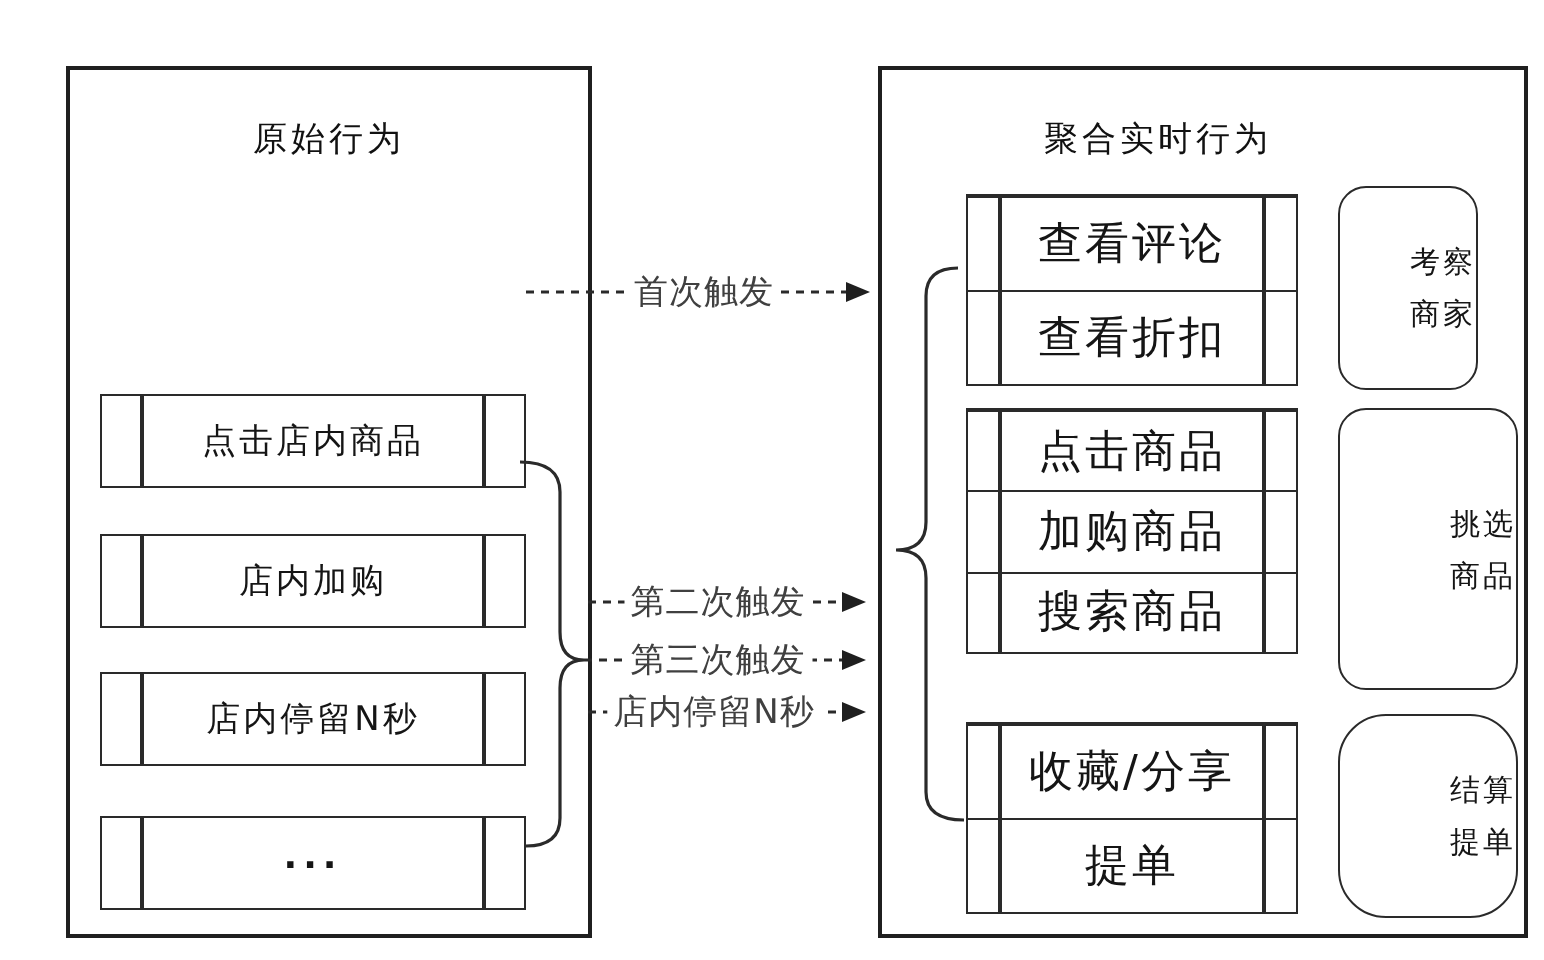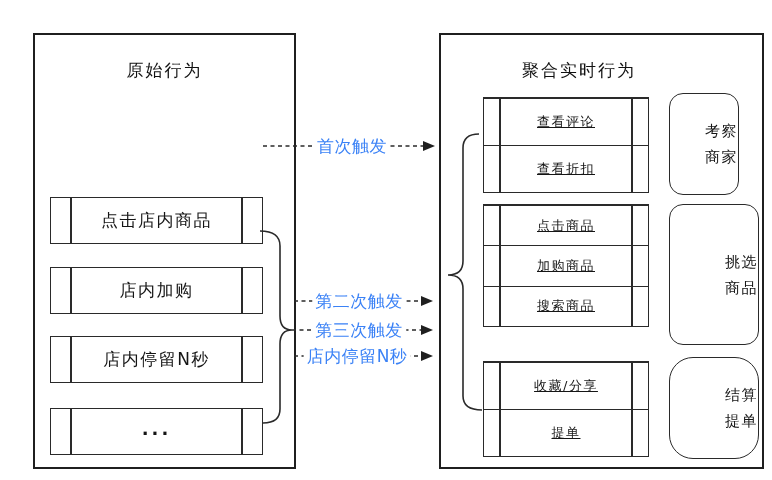--- a/index.html
+++ b/index.html
@@ -13,29 +13,29 @@
   .pbox{position:absolute;box-sizing:border-box;border:1.6px solid #2a2a2a;background:#fff;
         display:flex;align-items:center;justify-content:center;
         font-size:17px;letter-spacing:1.5px;}
   .vl{position:absolute;top:0;bottom:0;width:1.6px;background:#2a2a2a;}
   .vl.l20{left:19px}.vl.r20{right:19px}
   .vl.l16{left:15px}.vl.r16{right:15px}
   
   .gbox{position:absolute;box-sizing:border-box;border:1.6px solid #2a2a2a;background:#fff;
         display:flex;flex-direction:column;}
   .gbox .grow{flex:1;display:flex;align-items:center;justify-content:center;
-        font-size:13px;letter-spacing:1.5px;border-top:1.6px solid #2a2a2a;text-decoration:underline;}
+        font-size:22px;letter-spacing:1.5px;border-top:1.6px solid #2a2a2a;}
   .gbox .grow:first-child{border-top:none;}
   
   .cat{position:absolute;box-sizing:border-box;border:1.6px solid #2a2a2a;border-radius:14px;background:#fff;
        display:flex;flex-direction:column;align-items:flex-end;justify-content:center;
        font-size:15px;line-height:26px;letter-spacing:1.5px;text-align:center;}
   
   .alabel{position:absolute;transform:translate(-50%,-50%);background:#fff;padding:0 3px;
-          font-size:17px;letter-spacing:0.5px;white-space:nowrap;color:#3b82f6;}
+          font-size:17px;letter-spacing:0.5px;white-space:nowrap;color:#404040;}
   .dots{letter-spacing:3px;font-weight:bold;font-size:18px;padding-bottom:6px;}
   svg.overlay{position:absolute;left:0;top:0;pointer-events:none;}
 </style>
 </head>
 <body>
 
 <div id="stage">
 
   <div class="panel" style="left:33px;top:33px;width:263px;height:436px;"></div>
   <div class="panel-title" style="left:33px;top:55px;width:263px;">原始行为</div>

